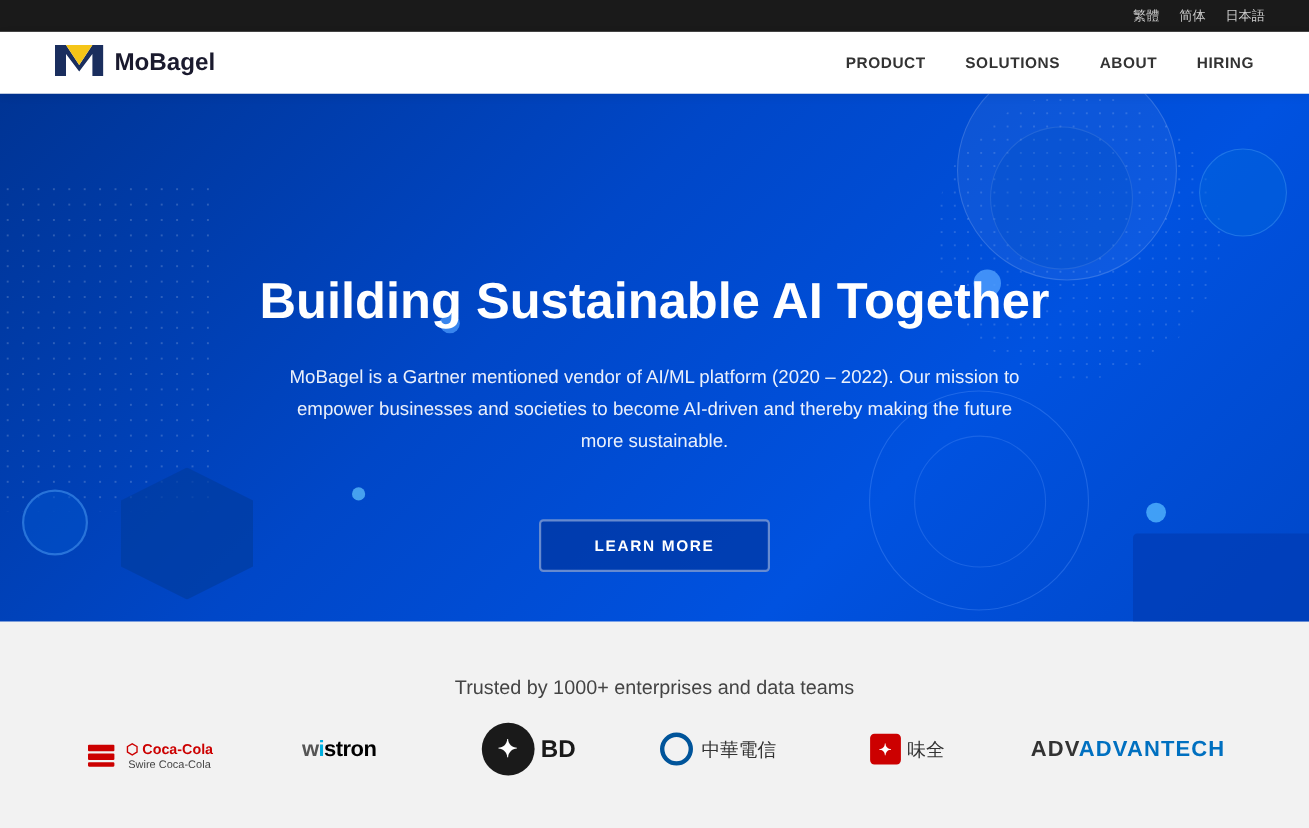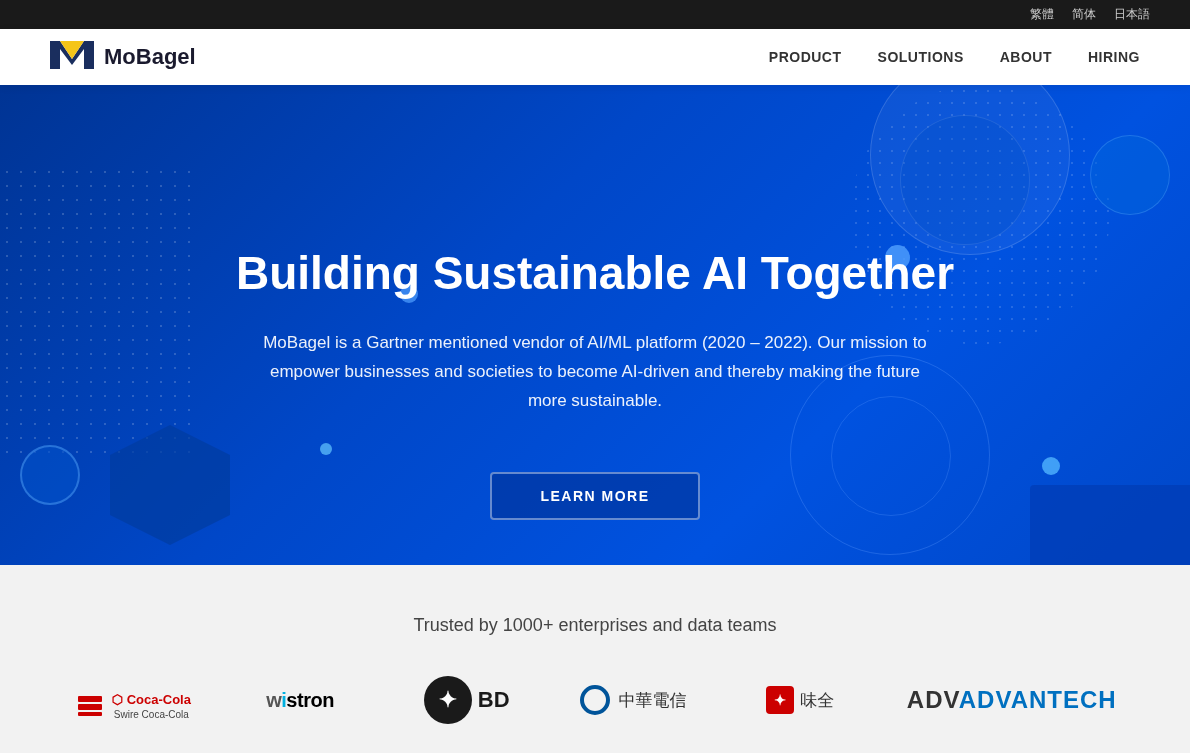--- a/index.html
+++ b/index.html
@@ -214,42 +214,42 @@
 
     
     .partners {
       background: #f2f2f2;
       padding: 50px 60px 60px;
       text-align: center;
     }
     .partners-title {
       font-size: 18px;
       color: #444;
-      margin-bottom: 40px;
+      margin-bottom: 21px;
       font-weight: 400;
     }
     .partners-logos {
       display: flex;
       align-items: center;
       justify-content: space-around;
       flex-wrap: wrap;
       gap: 20px;
     }
     .partner-logo {
       display: flex;
       align-items: center;
       justify-content: center;
       min-width: 120px;
     }
     
     .swire-logo { font-size: 12px; line-height: 1.3; text-align: center; }
     
     .wistron-text { font-size: 20px; font-weight: 700; color: #333; letter-spacing: -0.5px; }
     
-    .adv-text { font-size: 24px; font-weight: 700; color: #0070c0; letter-spacing: 1px; }
+    .adv-text { font-size: 20px; font-weight: 700; color: #0070c0; letter-spacing: 1px; }
   </style>
 </head>
 <body>
 
 <div class="lang-bar">
   <a>繁體</a>
   <a>简体</a>
   <a>日本語</a>
 </div>
 

